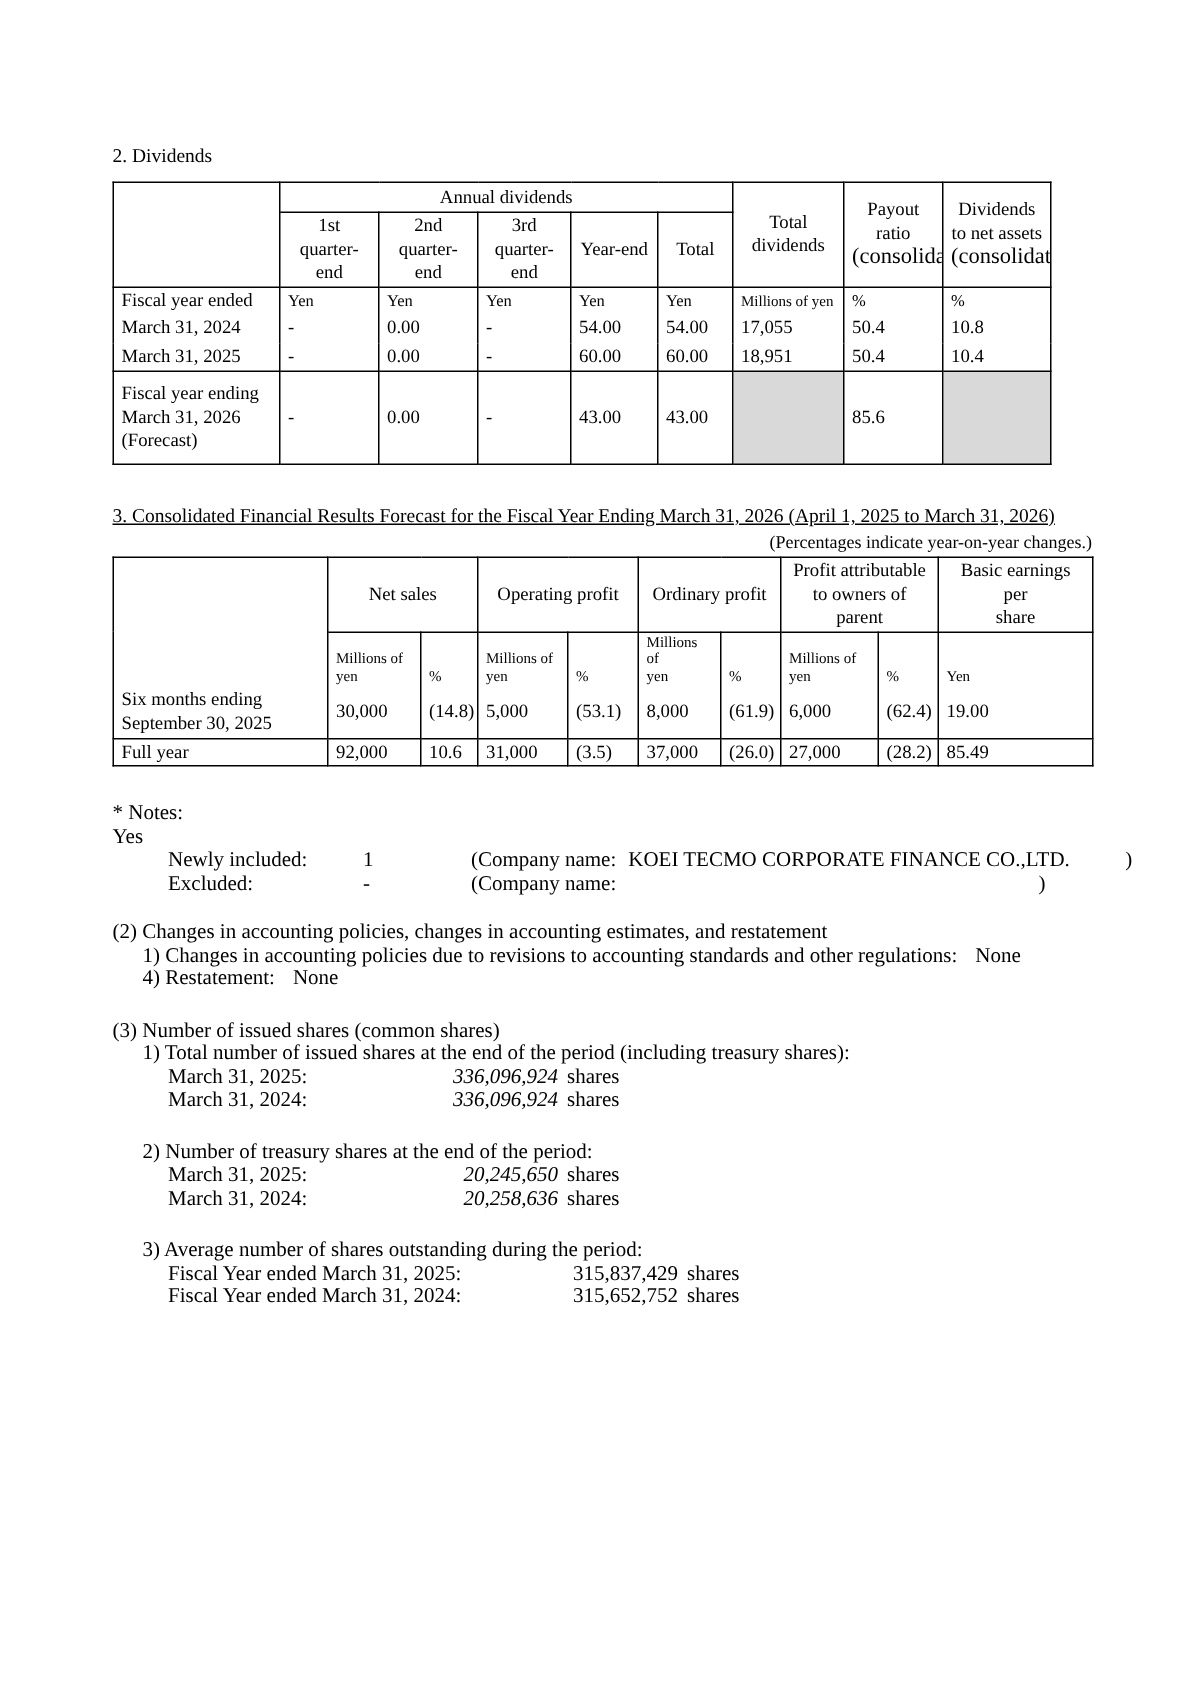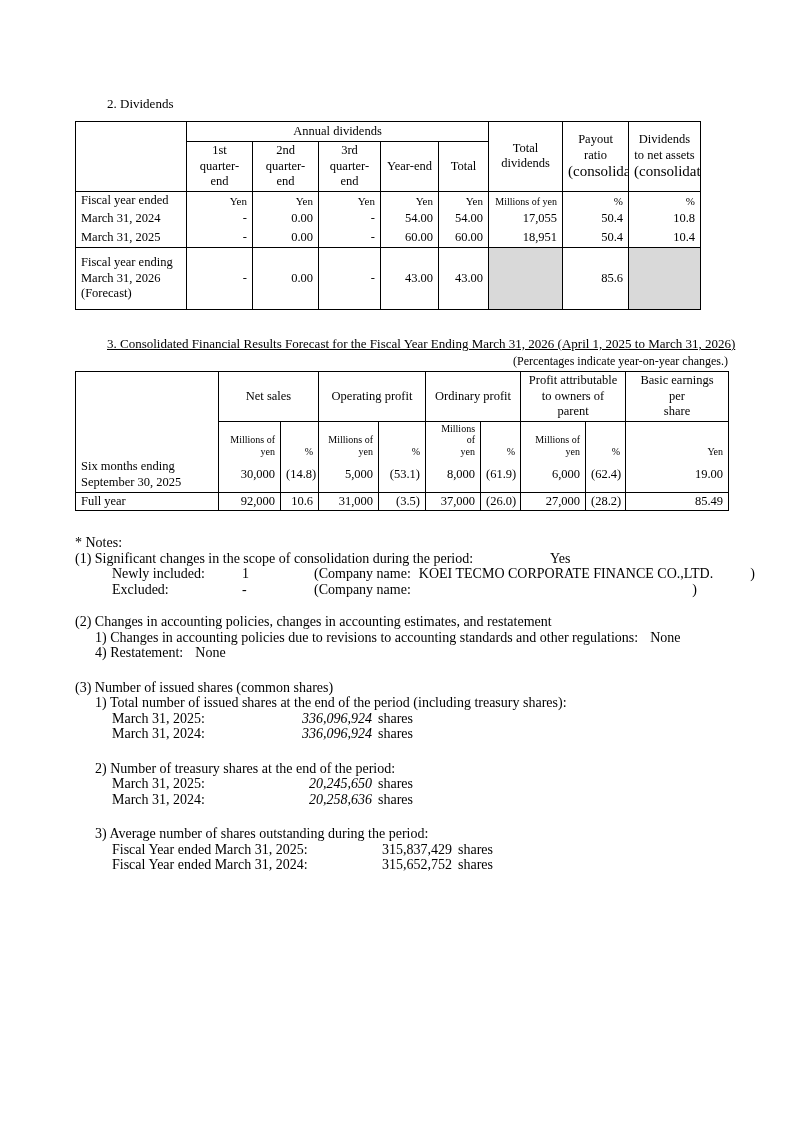--- a/index.html
+++ b/index.html
@@ -4,35 +4,35 @@
 <style>
   * { margin: 0; padding: 0; box-sizing: border-box; }
   html, body { background: #ffffff; }
   body {
     width: 800px; height: 1131px; overflow: hidden;
     font-family: "Liberation Serif", "DejaVu Serif", serif;
     color: #000;
   }
   .content { padding: 96px 0 0 75px; }
 
-  .sec-title { font-size: 13px; line-height: 16px; white-space: nowrap; margin-left: 32px; }
+  .sec-title { font-size: 13px; line-height: 16px; white-space: nowrap; }
 
   
   .tbl { border-collapse: collapse; table-layout: fixed; }
   .tbl td {
     border: 1px solid #000;
     font-size: 12.5px;
     padding: 1px 5px;
     vertical-align: middle;
     overflow: hidden;
     line-height: 1.25;
   }
   .hdr { text-align: center; font-size: 12px; line-height: 1.2; }
   .pre { white-space: pre-line; }
-  .num { text-align: right; }
+  .num { text-align: left; }
   .lbl { text-align: left; }
   .sm  { font-size: 15px; display: block; line-height: 1.15; }
   .blk { display: block; }
   .gray { background: #d9d9d9; }
   tr.nb > td { border-bottom-style: hidden; }
   tr.nt > td { border-top-style: hidden; }
   td.cnr { border-bottom-style: hidden; }
 
   .div-tbl { margin-top: 9px; width: 625px; }
   .div-tbl .hr1 { height: 20px; }
@@ -236,21 +236,20 @@
         <td class="num">(28.2)</td>
         <td class="num">85.49</td>
       </tr>
     </tbody>
   </table>
 
   <div class="notes">
     <div class="nl">* Notes:</div>
 
     <div class="nrow">
-      <span class="w475">(1) Significant changes in the scope of consolidation during the period:</span>
       <span>Yes</span>
     </div>
     <div class="nrow ind2 paren">
       <span class="w93">Newly included:</span>
       <span class="w35">1</span>
       <span class="grow"><span>(Company name:</span><span class="ml8">KOEI TECMO CORPORATE FINANCE CO.,LTD.</span></span>
       <span>)</span>
     </div>
     <div class="nrow ind2 paren">
       <span class="w93">Excluded:</span>

